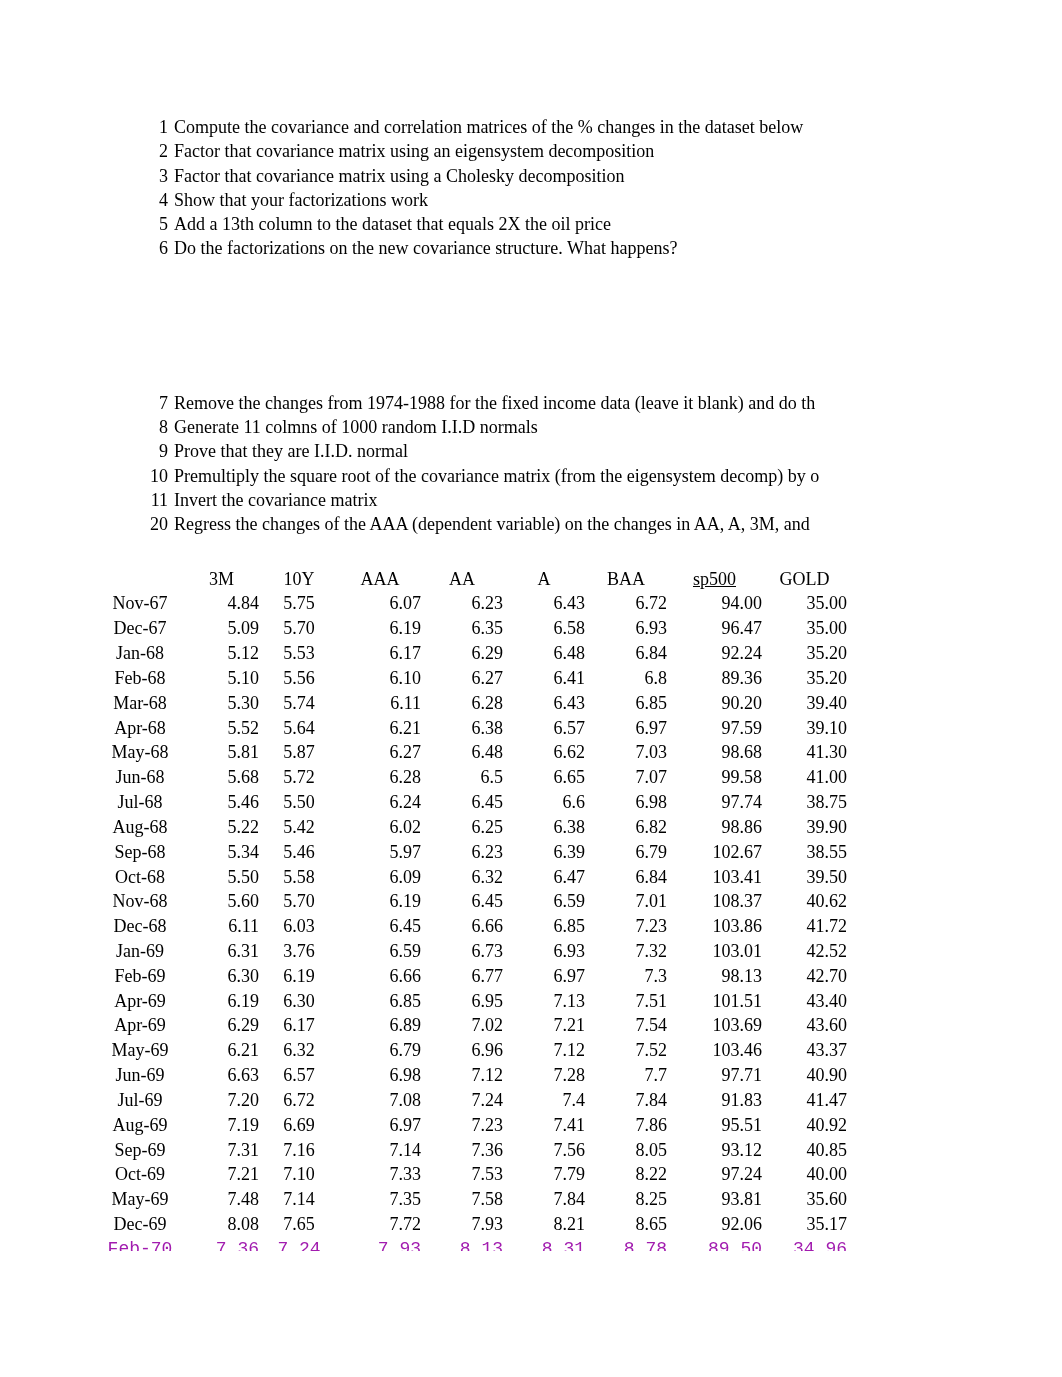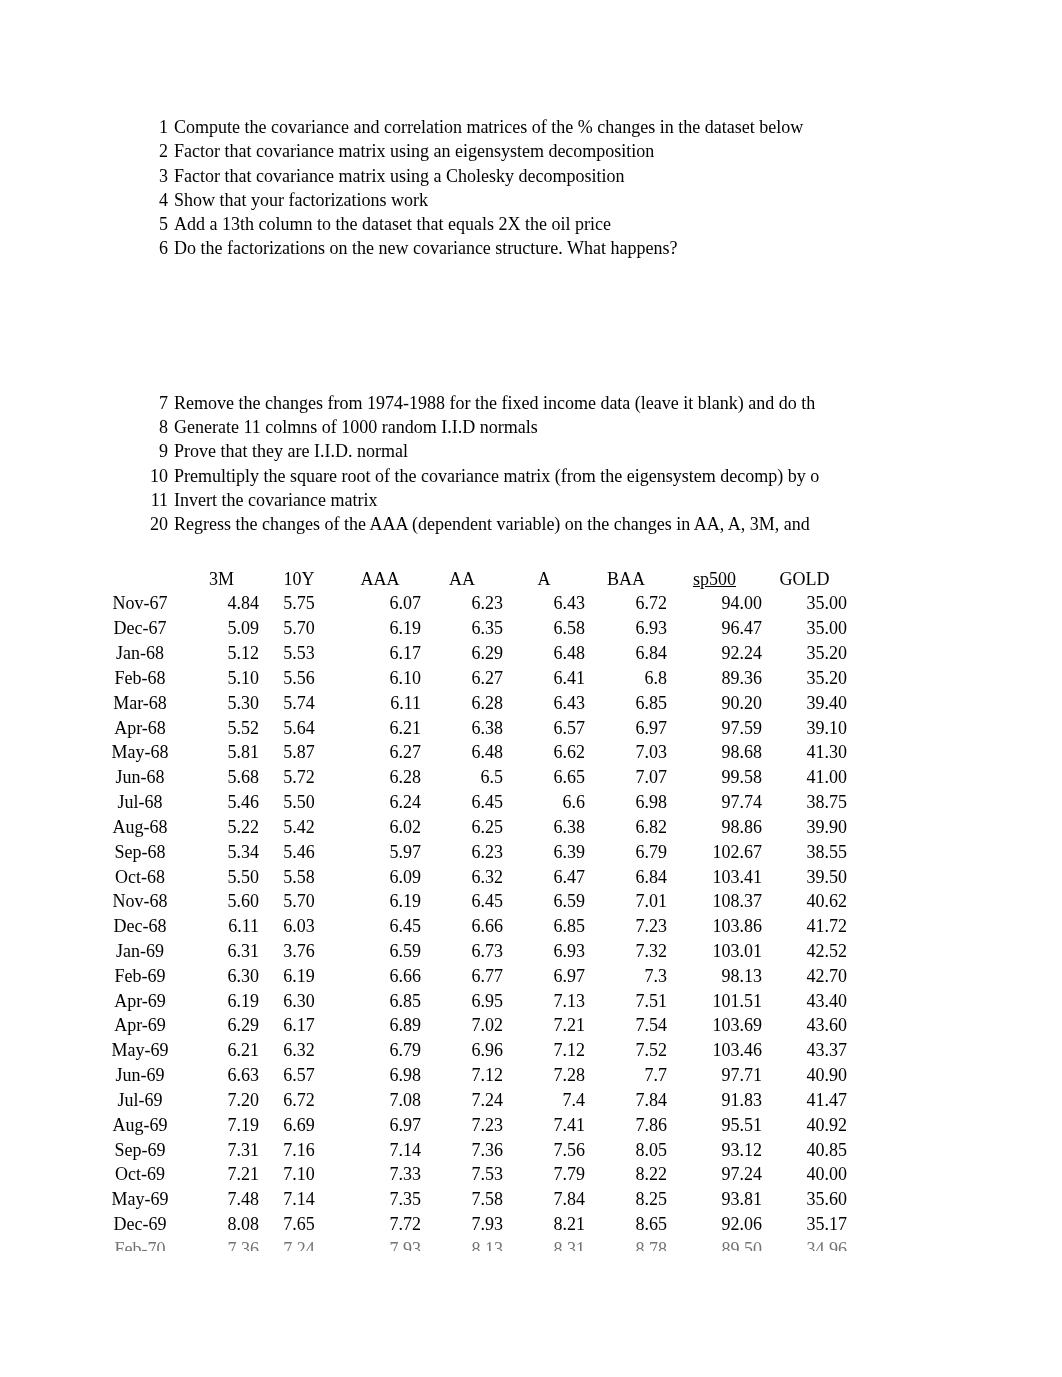--- a/index.html
+++ b/index.html
@@ -61,23 +61,24 @@
     .c-sp500 { width: 95px; }
     .c-gold { width: 85px; }
     .header-row .col-label { visibility: hidden; }
     .header-row .col { text-align: center; }
     .header-row .c-3m { text-align: center; padding-left: 0; }
     .header-row .c-sp500 { text-align: center; text-decoration: underline; }
     .header-row .c-gold { }
     .cutoff-row {
       display: flex;
       line-height: 1.38;
-      color: #737373;
+      color: #a21caf;
       overflow: hidden;
       height: 14px;
+      font-family: Liberation Mono, monospace;
     }
   </style>
 </head>
 <body>
 
 <div class="page">
 
   <div class="instructions">
       <div class="instruction-row">
         <div class="instruction-num">1</div>

